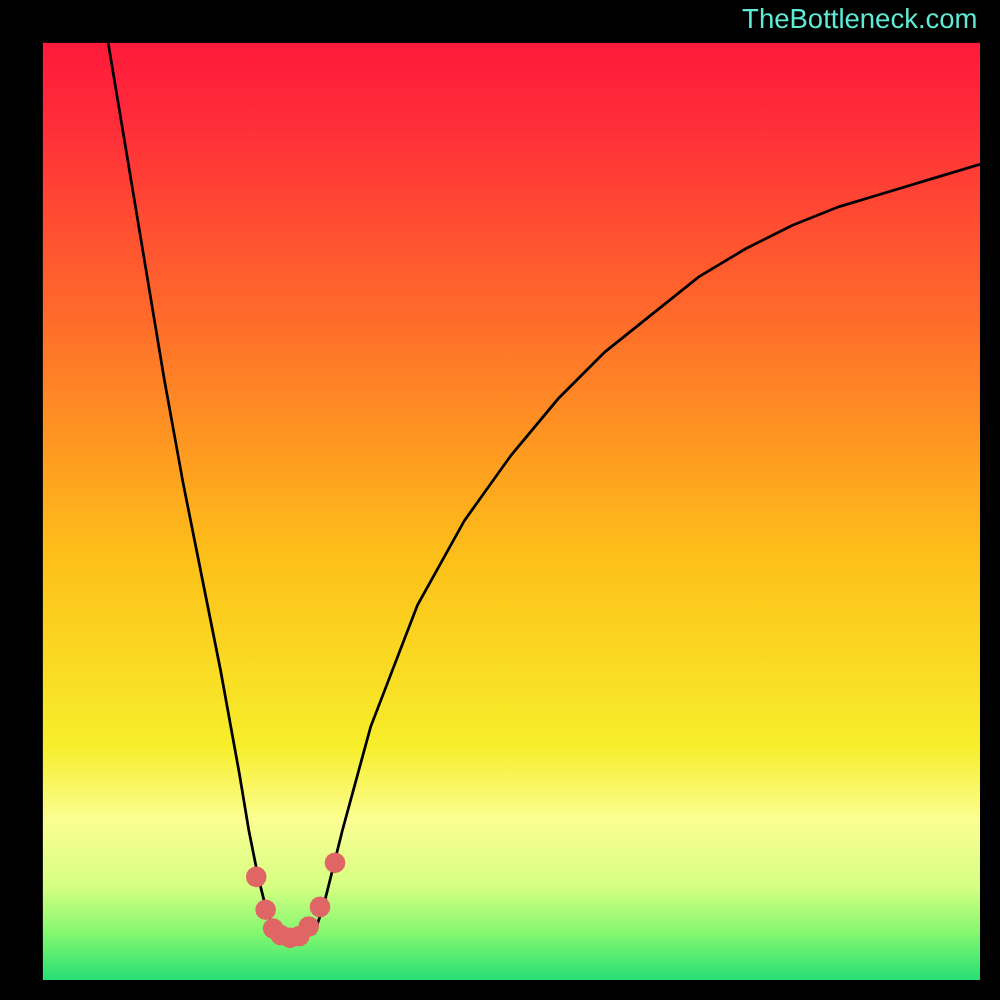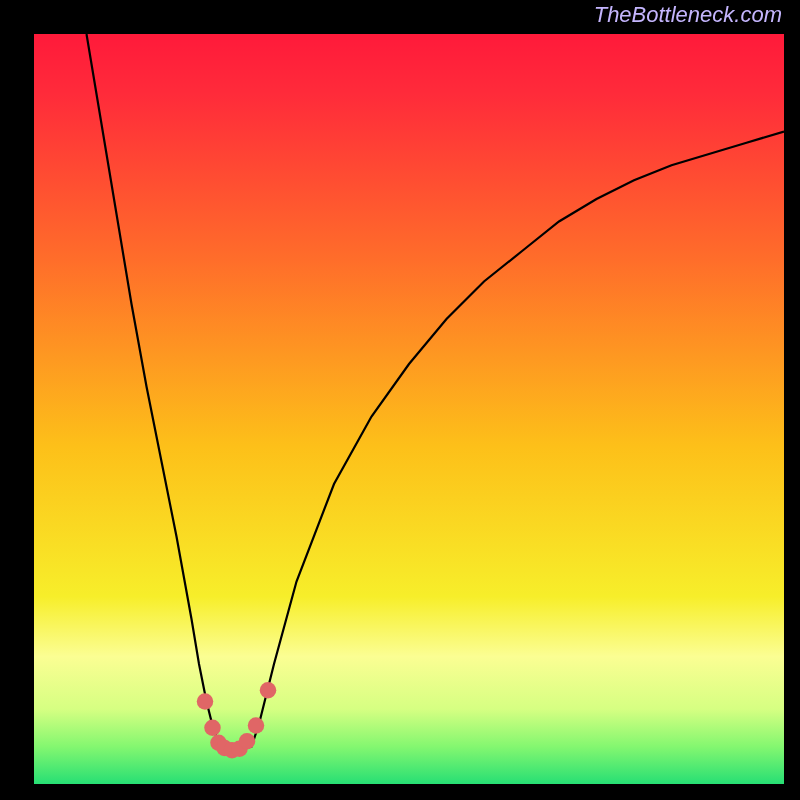--- a/index.html
+++ b/index.html
@@ -9,25 +9,24 @@
     height: 800px;
     background: #000;
     position: relative;
     overflow: hidden;
     font-family: Arial, Helvetica, sans-serif;
   }
   .watermark {
     position: absolute;
     top: 2px;
     right: 18px;
-    color: #c4b5fd;
+    color: #5eead4;
     font-size: 22px;
     font-weight: 500;
     z-index: 10;
-    font-style: italic;
   }
   .plot-area {
     position: absolute;
     left: 34px;
     top: 34px;
     width: 750px;
     height: 750px;
     overflow: hidden;
   }
   .plot-svg {

